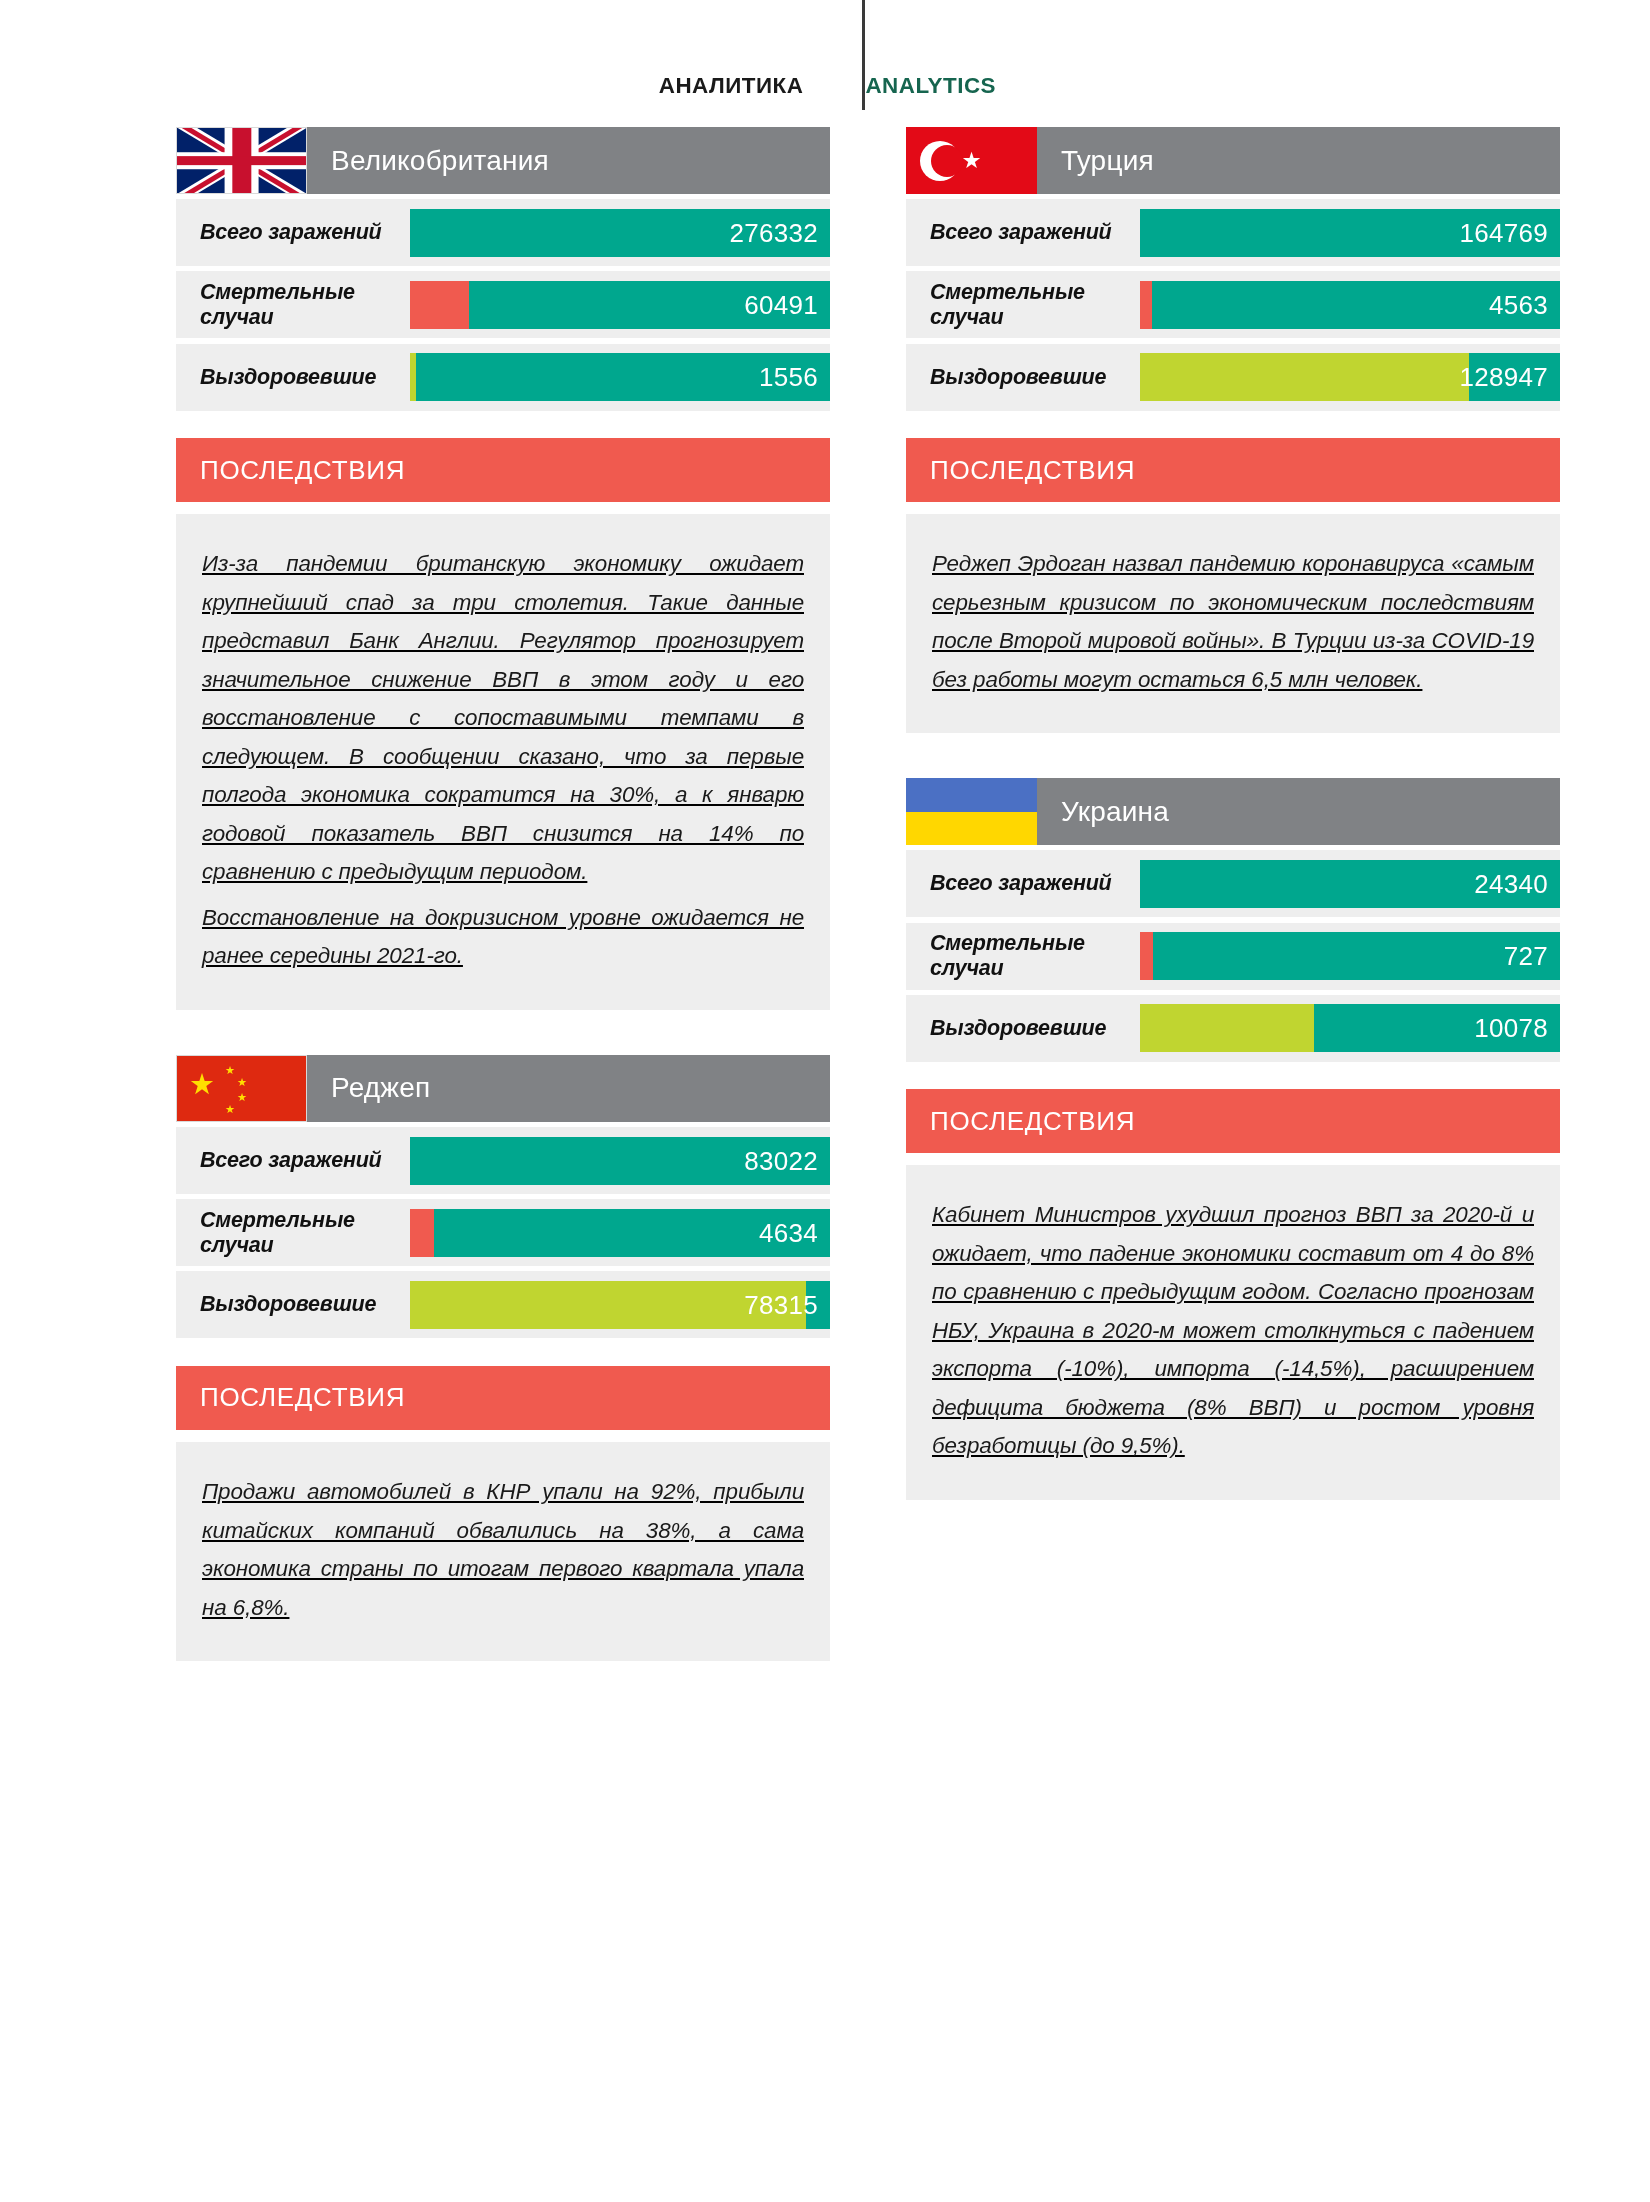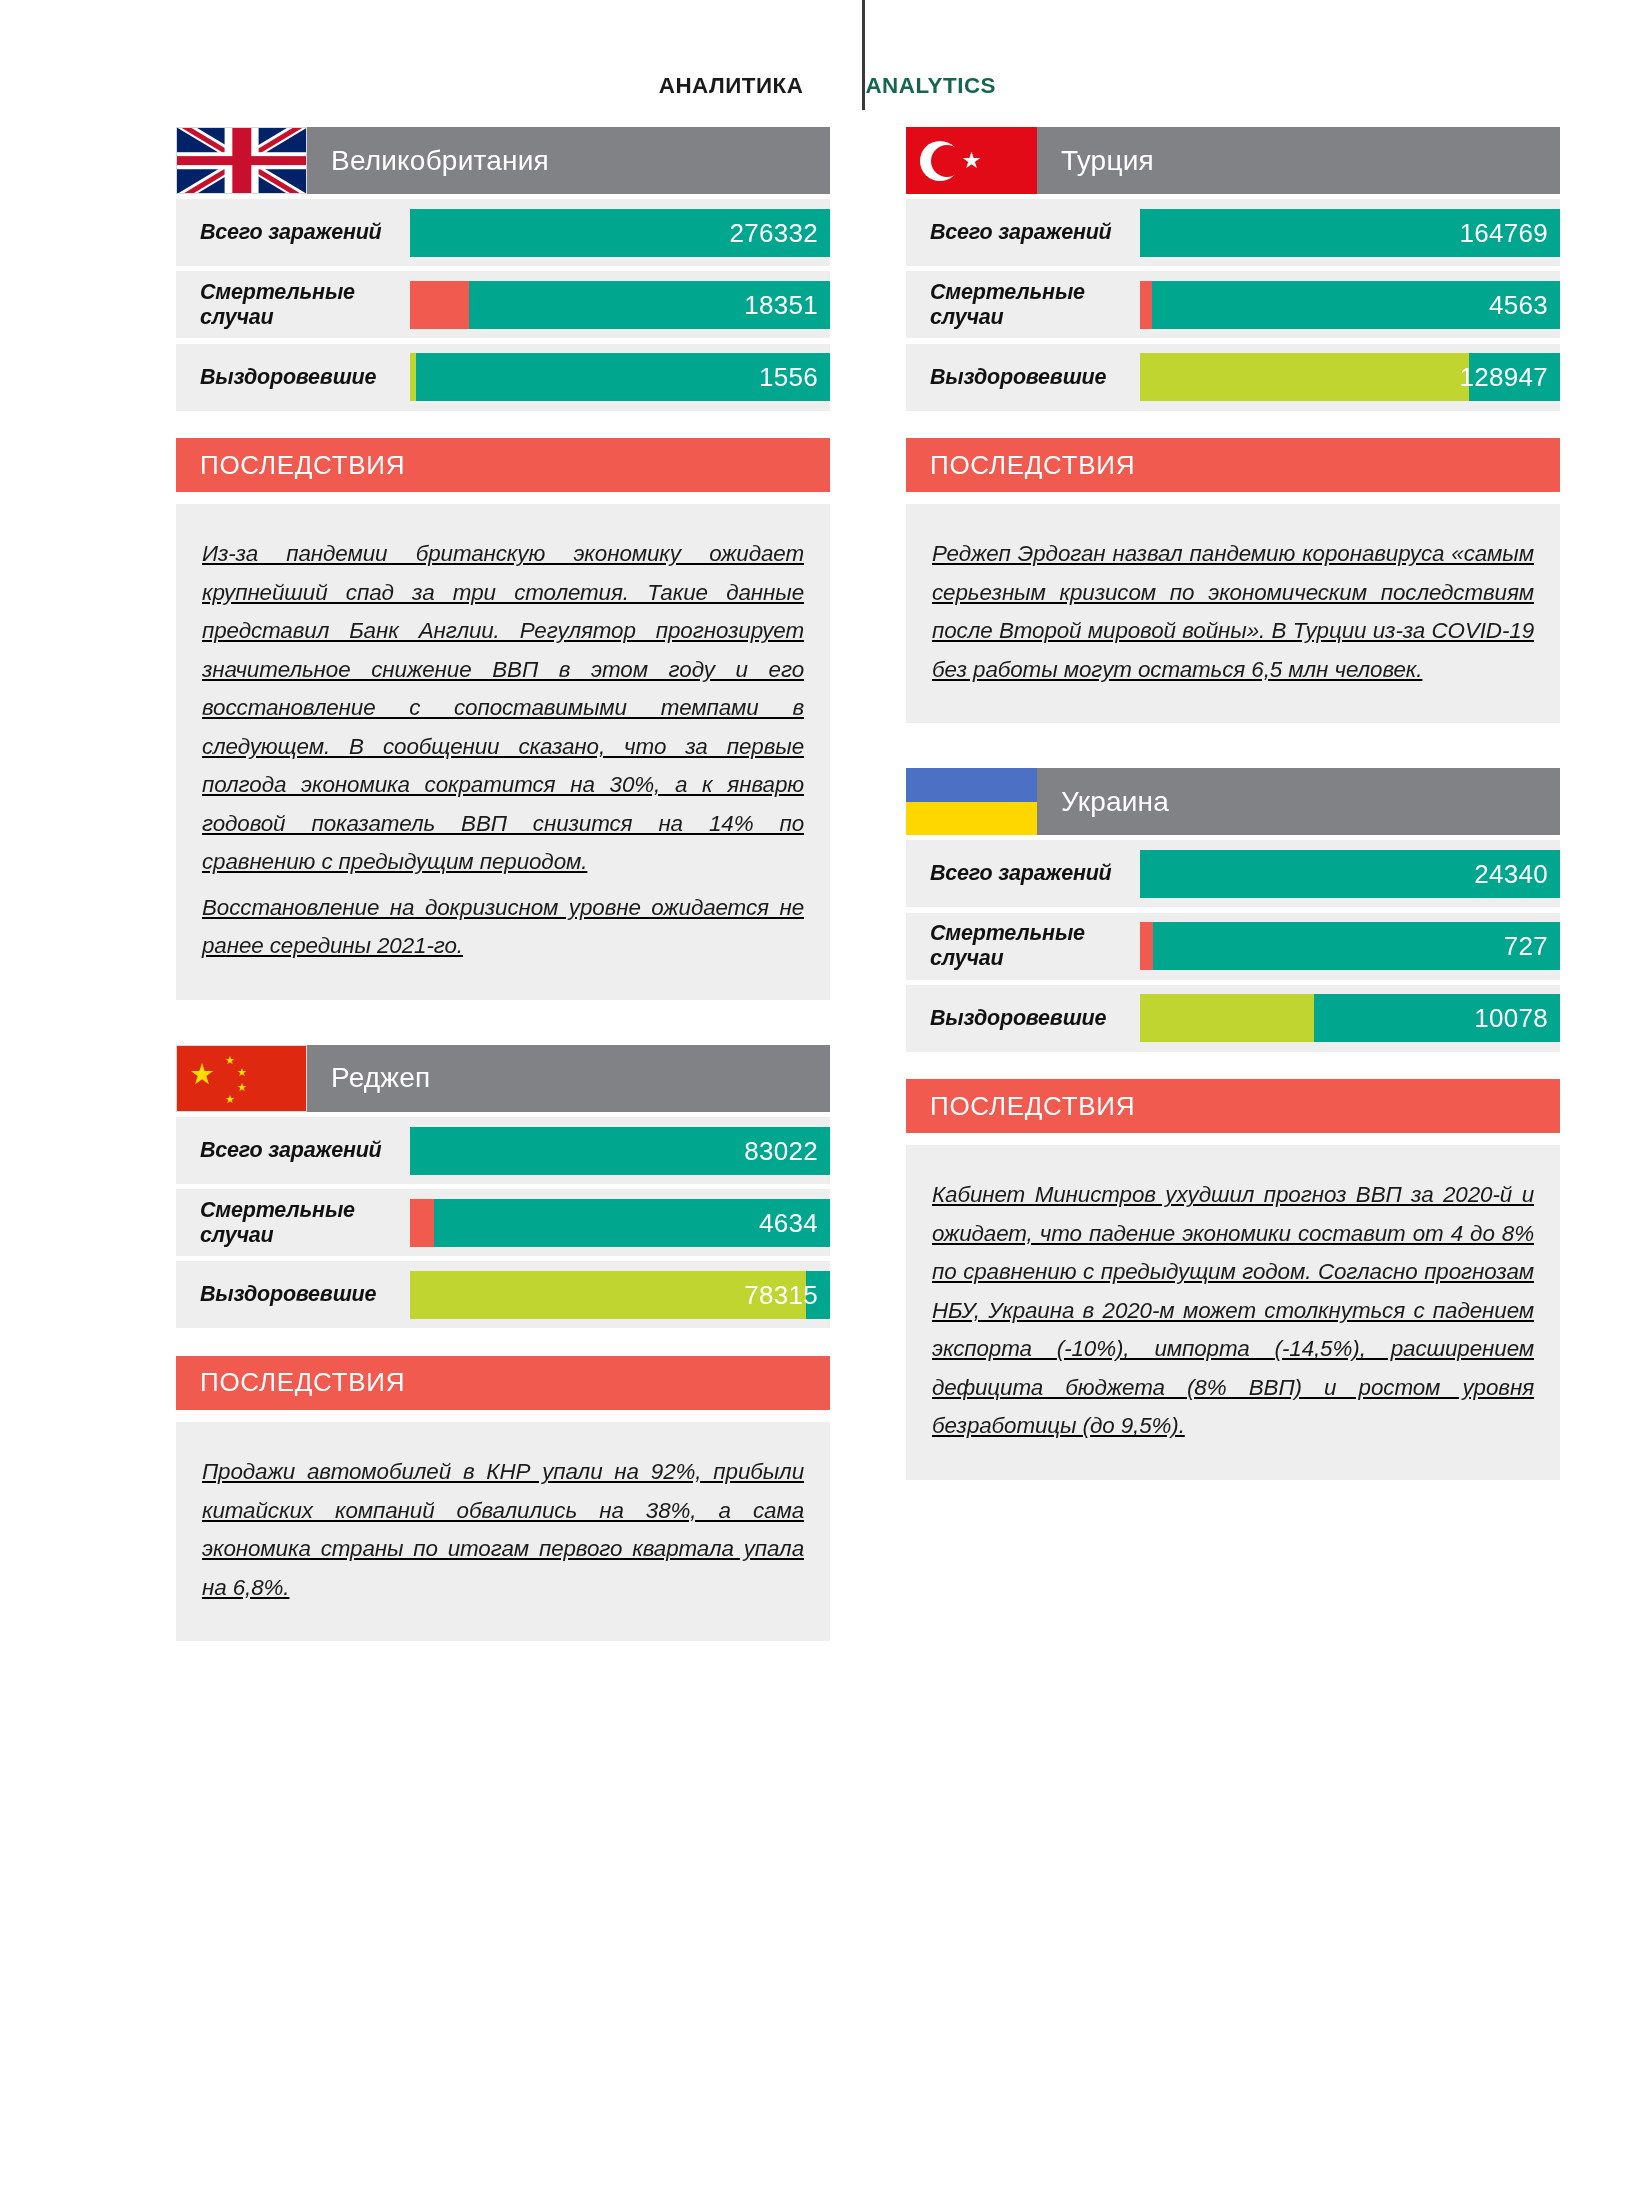--- a/index.html
+++ b/index.html
@@ -153,21 +153,21 @@
     font-size: 26px;
     font-weight: 400;
     letter-spacing: 0.3px;
     white-space: nowrap;
     margin-left: 8px;
   }
 
   
   .consequences-head {
     background: #f05a4f;
-    height: 54px;
+    height: 64px;
     display: flex;
     align-items: center;
     padding-left: 24px;
     box-sizing: border-box;
     margin-top: 27.5px;
   }
   .consequences-head span {
     color: #ffffff;
     font-size: 26px;
     font-weight: 400;
@@ -297,21 +297,21 @@
           <div class="seg seg-teal" style="width:100%"></div>
           <span class="stat-value">276332</span>
         </div>
       </div>
 
       <div class="stat-row">
         <div class="stat-label">Смертельные случаи</div>
         <div class="stat-bar">
           <div class="seg seg-red" style="width:14.1%"></div>
           <div class="seg seg-teal" style="width:85.9%"></div>
-          <span class="stat-value">18351</span>
+          <span class="stat-value">60491</span>
         </div>
       </div>
 
       <div class="stat-row">
         <div class="stat-label">Выздоровевшие</div>
         <div class="stat-bar">
           <div class="seg seg-lime" style="width:1.5%"></div>
           <div class="seg seg-teal" style="width:98.5%"></div>
           <span class="stat-value">1556</span>
         </div>

